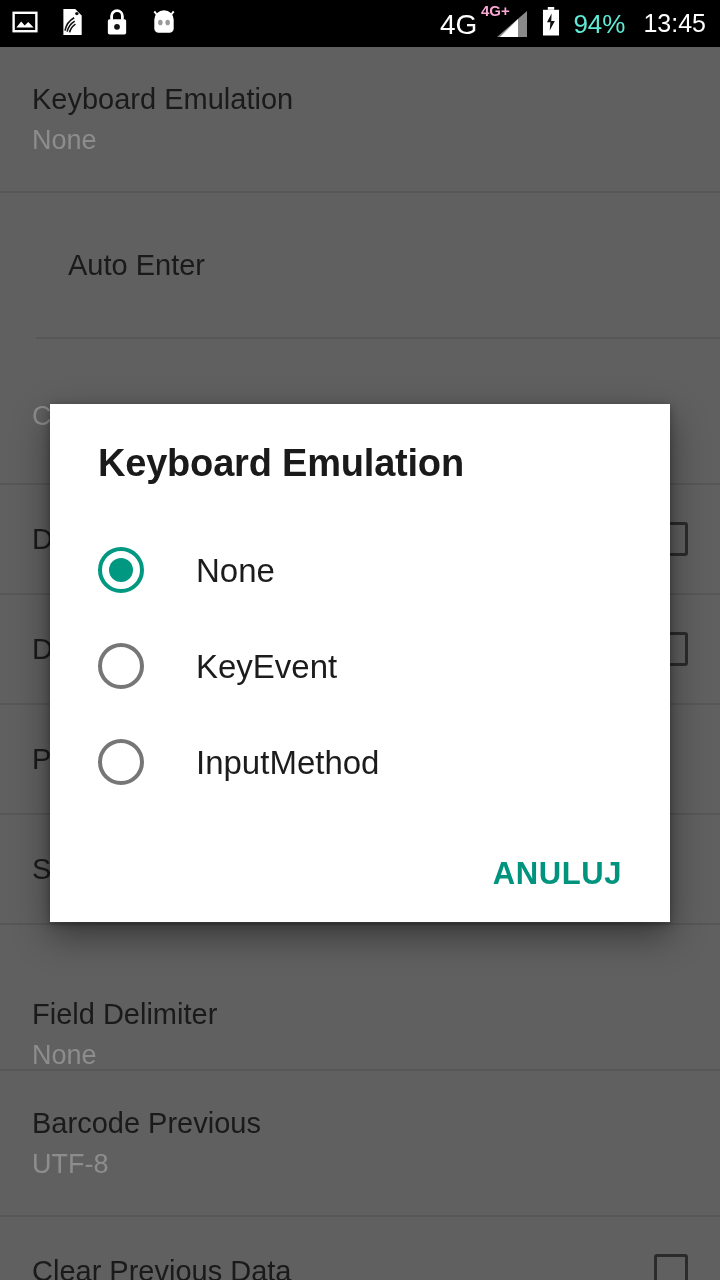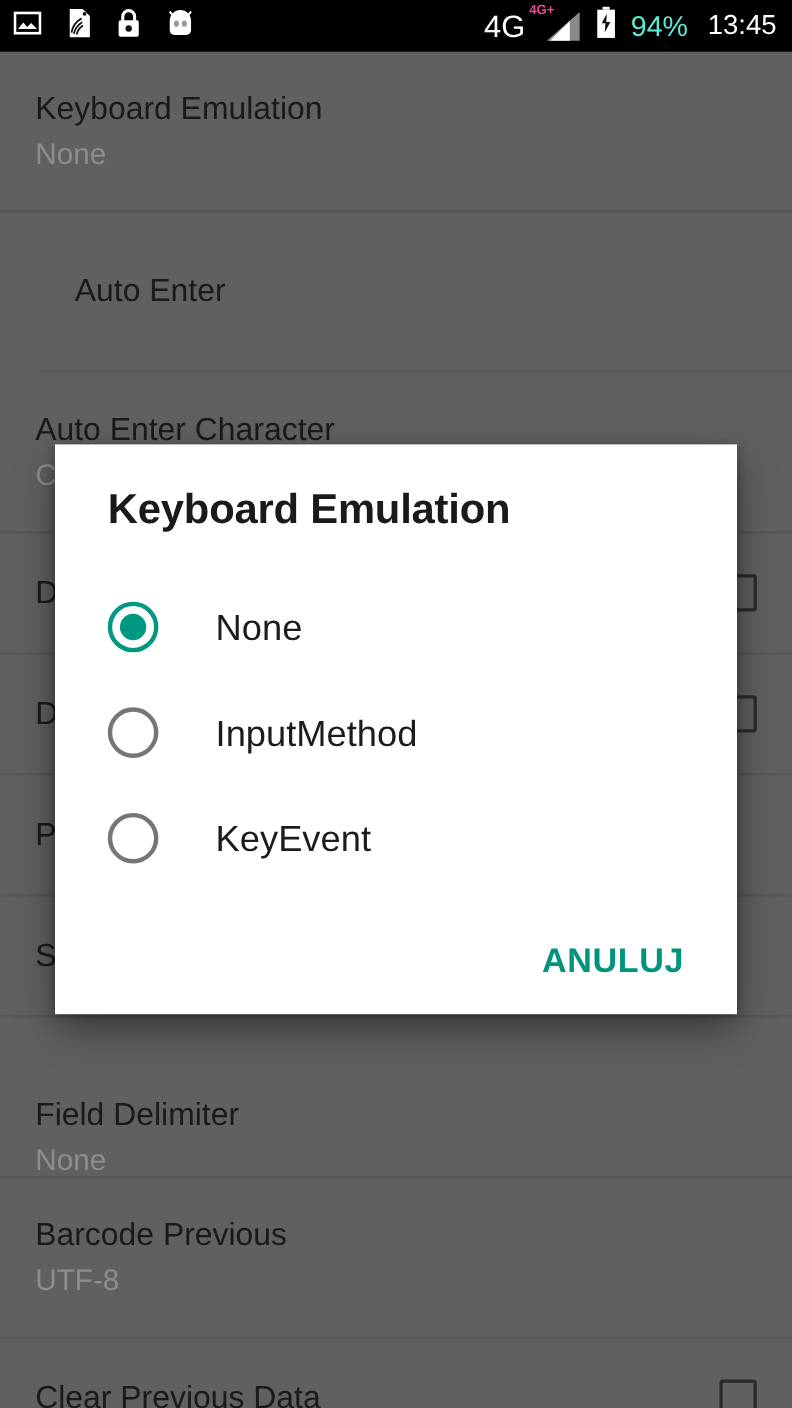--- a/index.html
+++ b/index.html
@@ -36,21 +36,21 @@
   .sbclock {
     color:#fff; font-size:25px; font-weight:500;
     line-height:1; margin-left:6px;
   }
   .signal-wrap { position:relative; display:flex; align-items:flex-end; }
   .signal-4g {
     color:#fff; font-size:28px; font-weight:500; line-height:1;
   }
   .signal-sup {
     position:absolute; top:-6px; left:41px;
-    color:#ec4899; font-size:12px; font-weight:700; line-height:1;
+    color:#f9a8d4; font-size:15px; font-weight:700; line-height:1;
   }
 
   
   #list {
     position:absolute; top:47px; left:0;
     width:720px; height:1233px;
     z-index:10;
   }
   .row {
     position:relative;
@@ -212,21 +212,20 @@
           <div class="subtitle">None</div>
         </div>
       </div>
       <div class="row" style="height: 146px; margin-left: 36px;">
         <div class="txtcol">
           <div class="title">Auto Enter</div>
         </div>
       </div>
       <div class="row" style="height: 146px;">
         <div class="txtcol">
-          <div class="title">Auto Enter Character</div>
           <div class="subtitle">C</div>
         </div>
       </div>
       <div class="row" style="height: 110px;">
         <div class="txtcol">
           <div class="title">D</div>
         </div>
         <div class="checkbox"></div>
       </div>
       <div class="row" style="height: 110px;">
@@ -267,25 +266,25 @@
 
   <div id="dialog">
     <div id="dialog-title">Keyboard Emulation</div>
     <div id="radio-group">
         <div class="radio-row">
           <span class="radio checked"></span>
           <span class="radio-label">None</span>
         </div>
         <div class="radio-row">
           <span class="radio"></span>
-          <span class="radio-label">InputMethod</span>
+          <span class="radio-label">KeyEvent</span>
         </div>
         <div class="radio-row">
           <span class="radio"></span>
-          <span class="radio-label">KeyEvent</span>
+          <span class="radio-label">InputMethod</span>
         </div>
       </div>
     <div id="dialog-actions">
       <button id="cancel-button">ANULUJ</button>
     </div>
   </div>
 
 </div>
 
 </body></html>

